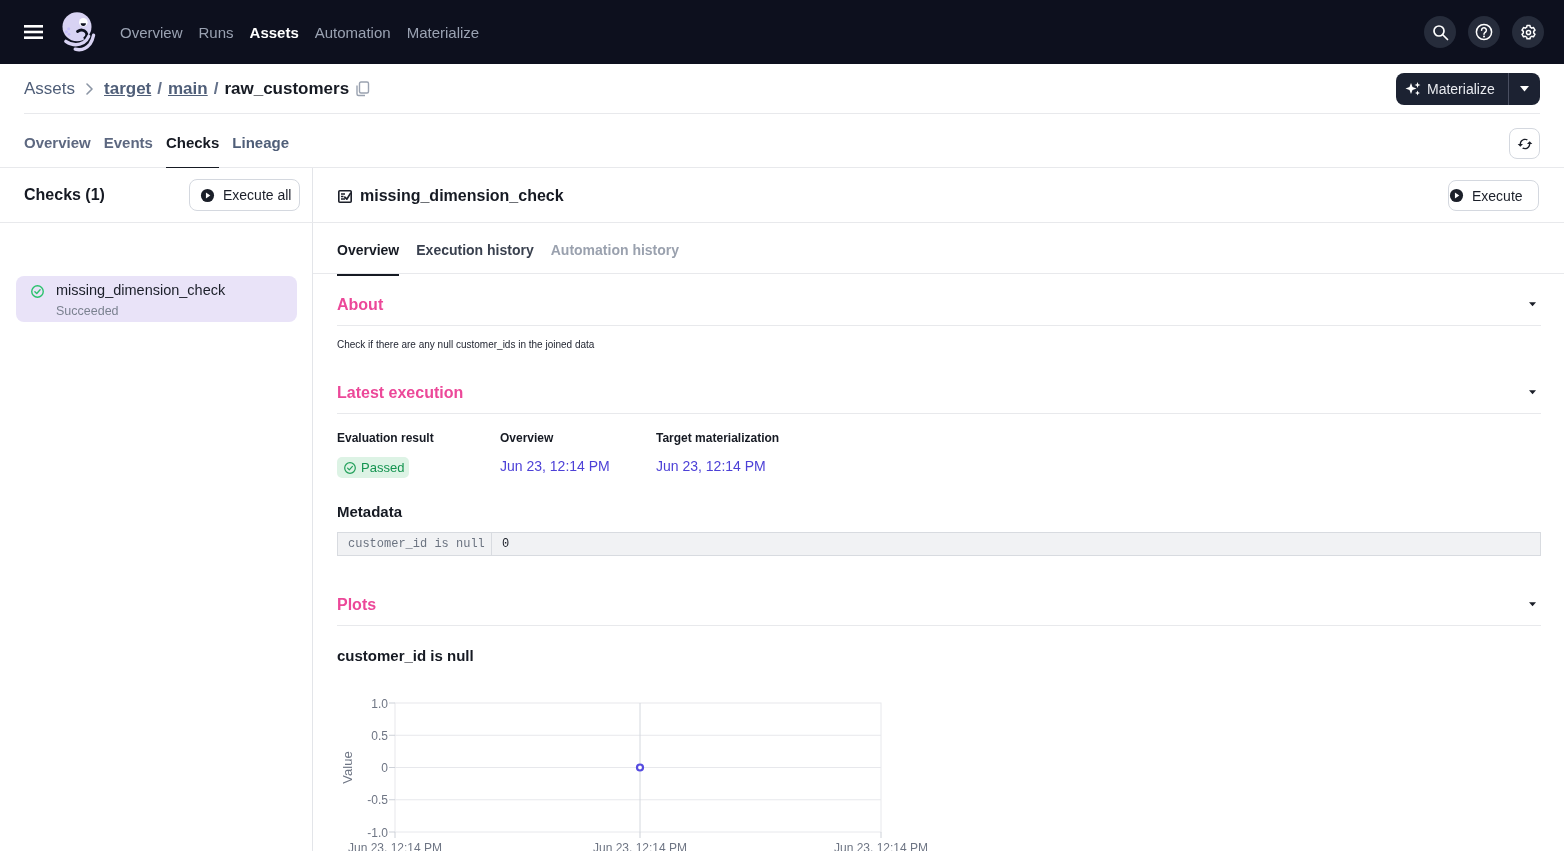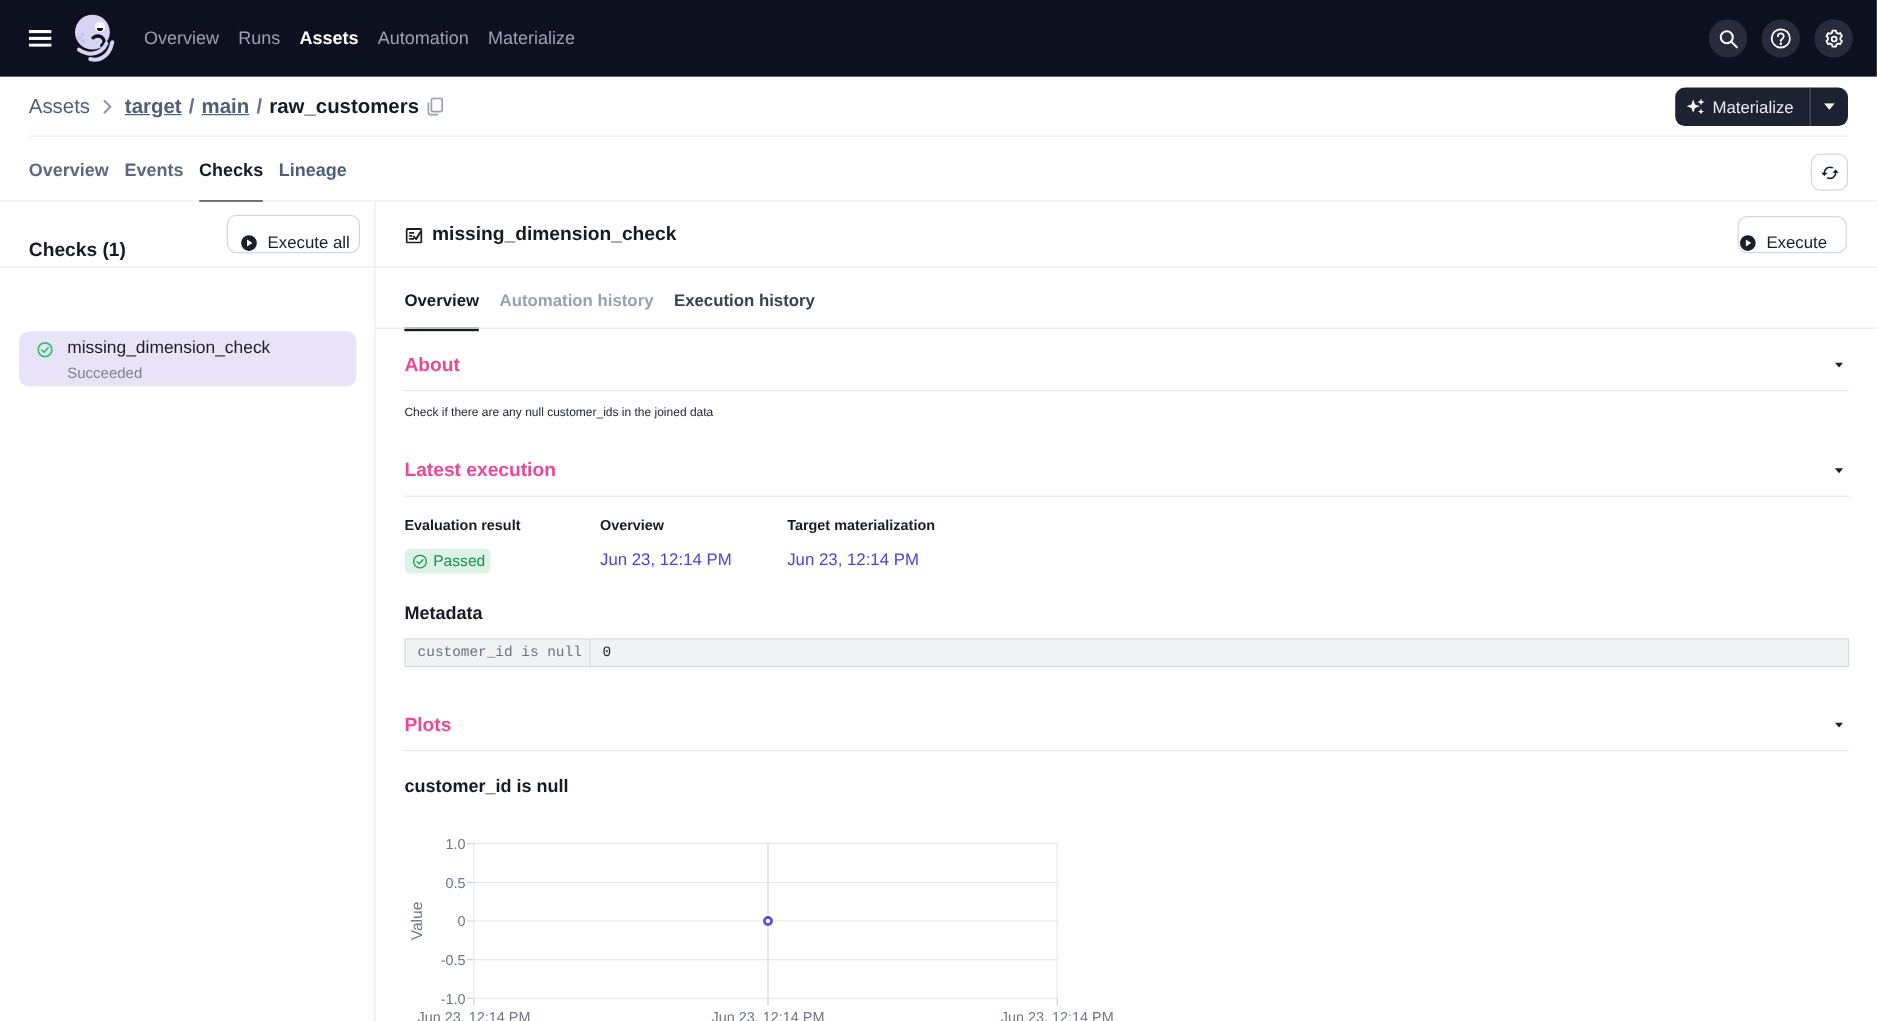--- a/index.html
+++ b/index.html
@@ -32,22 +32,22 @@
 .tabs { position:absolute; left:24px; top:0; height:53px; padding-top:3px; display:flex; gap:13px; align-items:center; }
 .tabs .t { font-size:15px; font-weight:700; color:#5d6880; position:relative; height:53px; display:flex; align-items:center; }
 .tabs .t.on { color:#161a23; }
 .tabs .t.on::after { content:""; position:absolute; left:0; right:0; bottom:0; height:2px; background:#161a23; }
 .tabs .t.blue { color:#4f5e78; }
 .refreshbtn { position:absolute; left:1509px; top:128px; width:31px; height:31px; border:1px solid #d4d8df; border-radius:8px;
   background:#fff; display:flex; align-items:center; justify-content:center; }
 
 .aside { position:absolute; left:0; top:168px; width:313px; height:683px; background:#fff; border-right:1px solid #e3e5e9; }
 .aside .hd { position:absolute; left:0; top:0; width:313px; height:55px; border-bottom:1px solid #e8e9ec; }
-.aside .hd .title { position:absolute; left:24px; top:18px; font-size:16px; font-weight:700; color:#161a23;margin-top:14px; }
-.btn { display:inline-flex; align-items:flex-end; gap:8px; border:1px solid #d4d8df; background:#fff; border-radius:8px;
+.aside .hd .title { position:absolute; left:24px; top:18px; font-size:16px; font-weight:700; color:#161a23; }
+.btn { display:inline-flex; align-items:center; gap:8px; border:1px solid #d4d8df; background:#fff; border-radius:8px;
   font-size:14px; color:#1b1f29; }
 .execall { position:absolute; left:189px; top:11px; width:111px; height:32px; padding-left:10px; }
 .search { position:absolute; left:16px; top:69px; width:280px; height:31px; border:1px solid #ccd1d9; border-radius:8px;
   display:flex; align-items:center; padding-left:9px; gap:7px; }
 .search .ph { color:#8d95a3; font-size:14px; }
 .checkitem { position:absolute; left:16px; top:108px; width:281px; height:46px; background:#e9e3f8; border-radius:8px; }
 .checkitem .nm { position:absolute; left:40px; top:6px; font-size:14.5px; color:#1b1f29; }
 .checkitem .st { position:absolute; left:40px; top:28px; font-size:12.5px; color:#7b8290; }
 
 .main { position:absolute; left:313px; top:168px; width:1251px; height:683px; background:#fff; }
@@ -207,22 +207,22 @@
     <div class="btn execbtn">
       <svg width="15" height="15" viewBox="0 0 16 16">
           <circle cx="8" cy="8" r="7" fill="#1b1f29"></circle>
           <path d="M6.3 4.9 L11 8 L6.3 11.1 Z" fill="#fff"></path>
         </svg>
       <span>Execute</span>
     </div>
   </div>
   <div class="subtabs">
     <div class="t on">Overview</div>
+      <div class="t">Execution history</div>
       <div class="t dis">Automation history</div>
-      <div class="t">Execution history</div>
   </div>
   <div class="subhr"></div>
 
   <div class="sect" style="top:128px">About</div>
   <svg class="caret" style="top:134px" viewBox="0 0 10 6">
       <path d="M0 0 L10 0 L5 6 Z" fill="#1b1f29"></path>
     </svg>
   <div class="shr" style="top:157px"></div>
 
   <div class="para">Check if there are any null customer_ids in the joined data</div>

